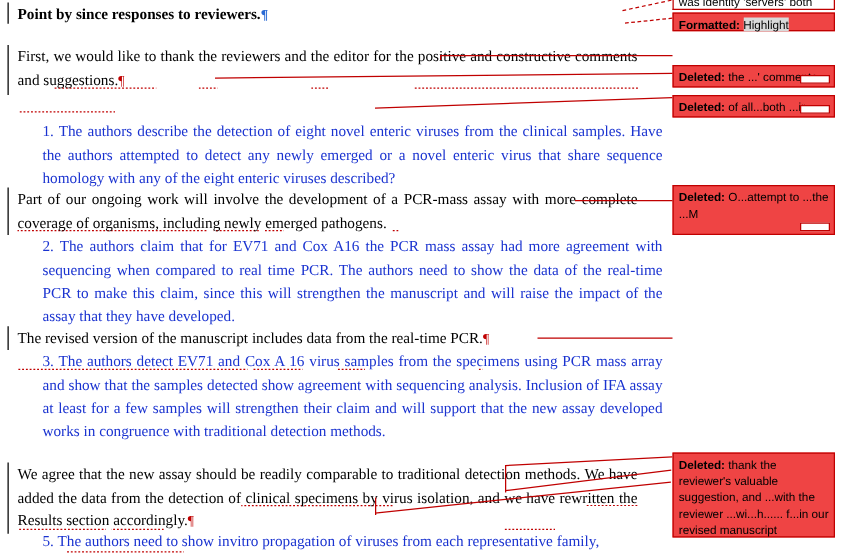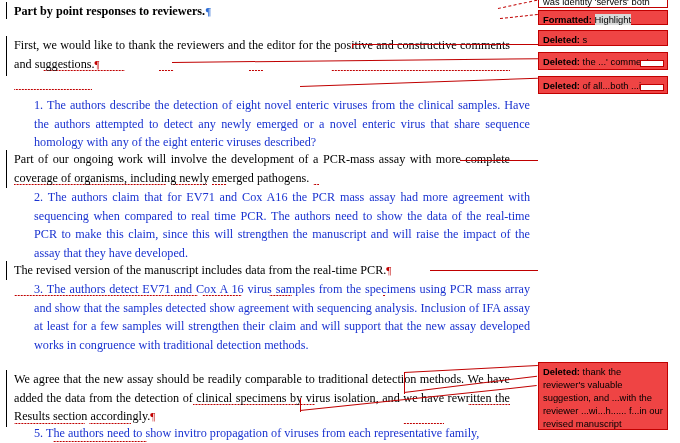--- a/index.html
+++ b/index.html
@@ -98,21 +98,21 @@
 </style>
 </head>
 <body>
 
 <div id="page">
 
   <div class="doc">
 
     <div class="changebar" style="top:2px;height:17px;"></div>
     <div class="para blk bold" style="top:2px;">
-      <span>Part by point responses to reviewers.</span><span class="pilcrow">¶</span>
+      <span>Point by since responses to reviewers.</span><span class="pilcrow">¶</span>
     </div>
 
     <div class="changebar" style="top:36px;height:40px;"></div>
     <div class="para blk" style="top:36px;">
       First,&nbsp;<span class="sq">we would like to</span>&nbsp;thank <span class="sq">the</span> reviewers and <span class="sq">the</span> editor for the<span class="sq">&nbsp;positive and constructive comments and suggestions</span>.<span class="pilcrow-r">¶</span>
     </div>
 
     <div class="para blue" style="top:96px;">1. The authors describe the detection of eight novel enteric viruses from the clinical samples. Have the authors attempted to detect any newly emerged or a novel enteric virus that share sequence homology with any of the eight enteric viruses described?</div>
 
     <div class="changebar" style="top:150px;height:38px;"></div>
@@ -139,37 +139,38 @@
 
   <div class="topcut">
     <span>was identity 'servers' both</span>
   </div>
 
   <div class="balloon" style="top:10px;height:15px;">
     <b>Formatted:</b>
     <span class="hl">Highlight</span>
   </div>
 
-  <div class="balloon" style="top:30px;height:16px;">
-    <b>Deleted:</b>
-    <span>s</span>
-  </div>
 
   <div class="balloon" style="top:52px;height:18px;">
     <b>Deleted:</b>
     <span>the ...' comments</span>
     <span class="resize"></span>
   </div>
 
   <div class="balloon" style="top:76px;height:18px;">
     <b>Deleted:</b>
     <span>of all...both ...ir</span>
     <span class="resize"></span>
   </div>
 
+  <div class="balloon" style="top:148px;height:40px;">
+    <b>Deleted:</b>
+    <span>O...attempt to ...the ...M</span>
+    <span class="resize"></span>
+  </div>
 
 
   <div class="balloon" style="top:362px;height:68px;">
     <b>Deleted:</b>
     <span>thank the reviewer's valuable suggestion, and ...with the reviewer ...wi...h...... f...in our revised manuscript</span>
   </div>
 
   <div class="balloon-line" style="left:498px;top:8px;width:40px;transform:rotate(-12deg);transform-origin:left center;"></div>
   <div class="balloon-line" style="left:500px;top:18px;width:38px;transform:rotate(-6deg);transform-origin:left center;"></div>
   <div class="conn" style="left:352px;top:44px;width:186px;"></div>

